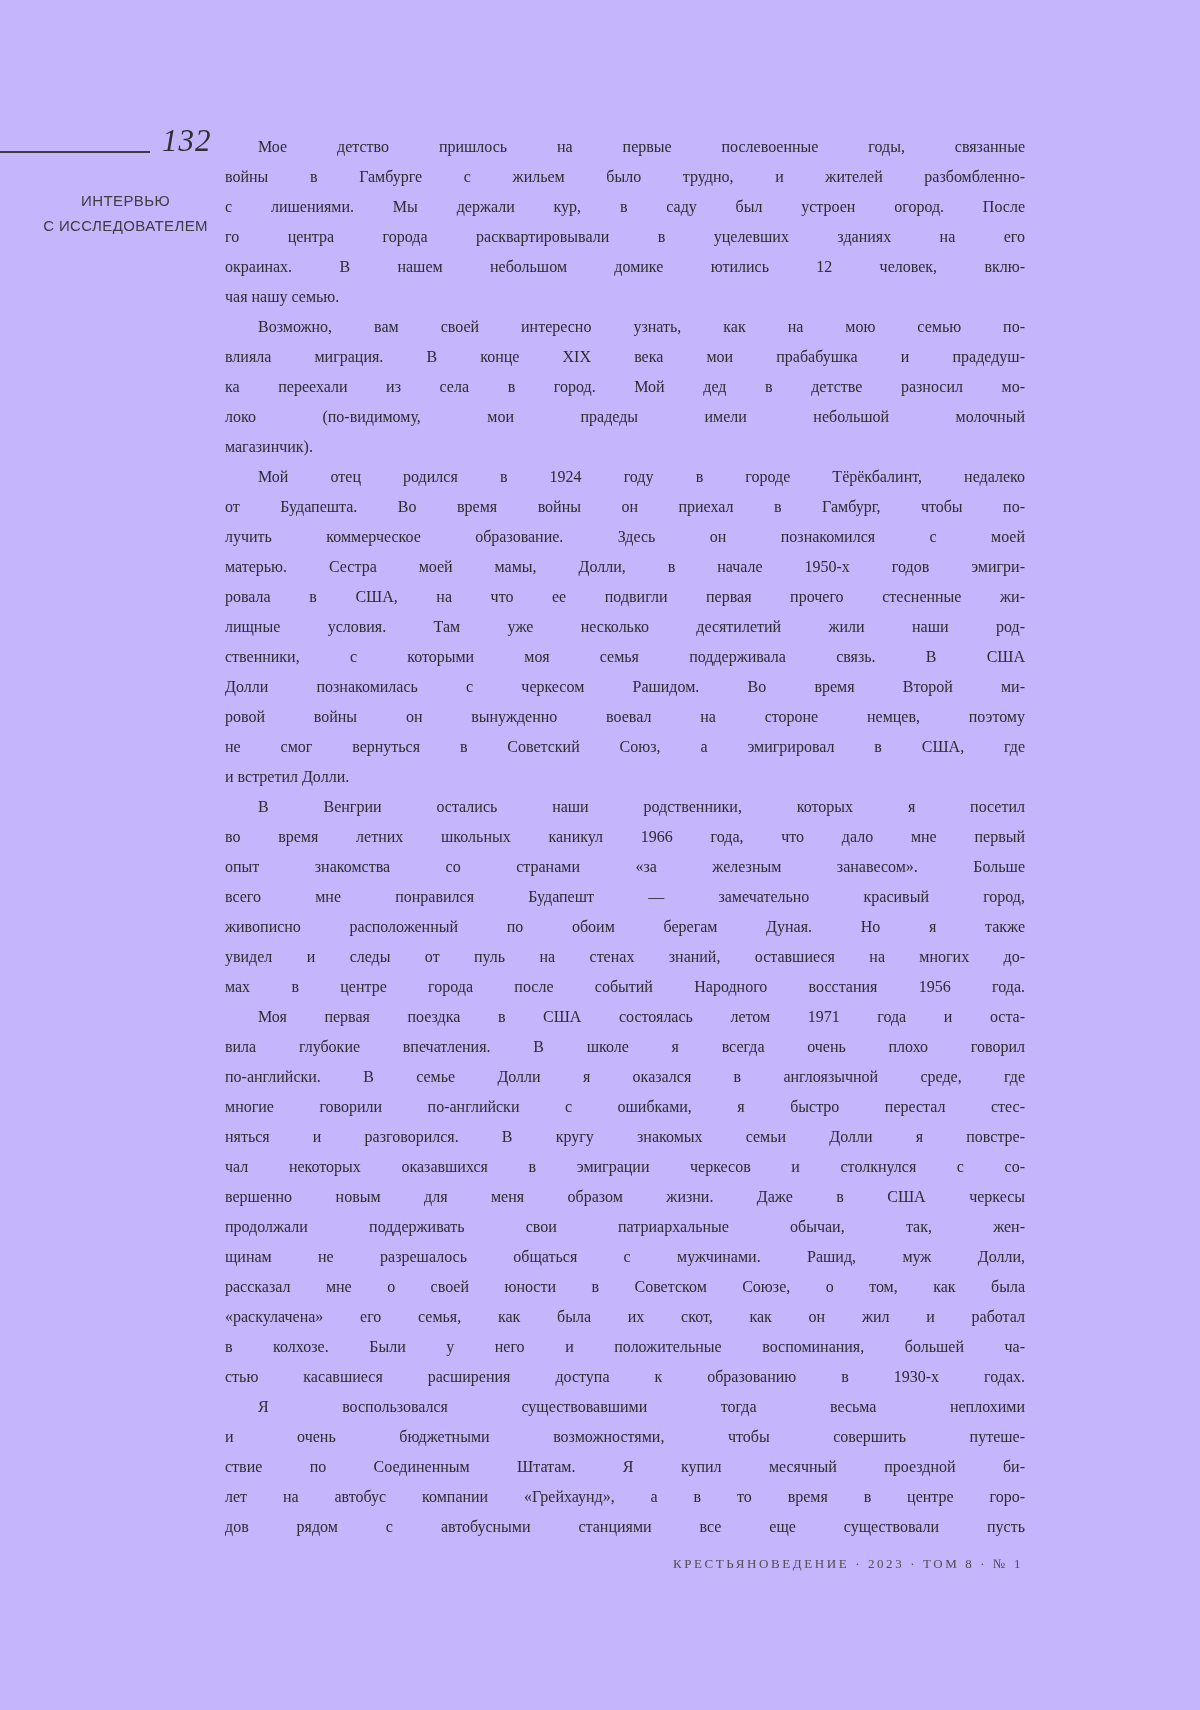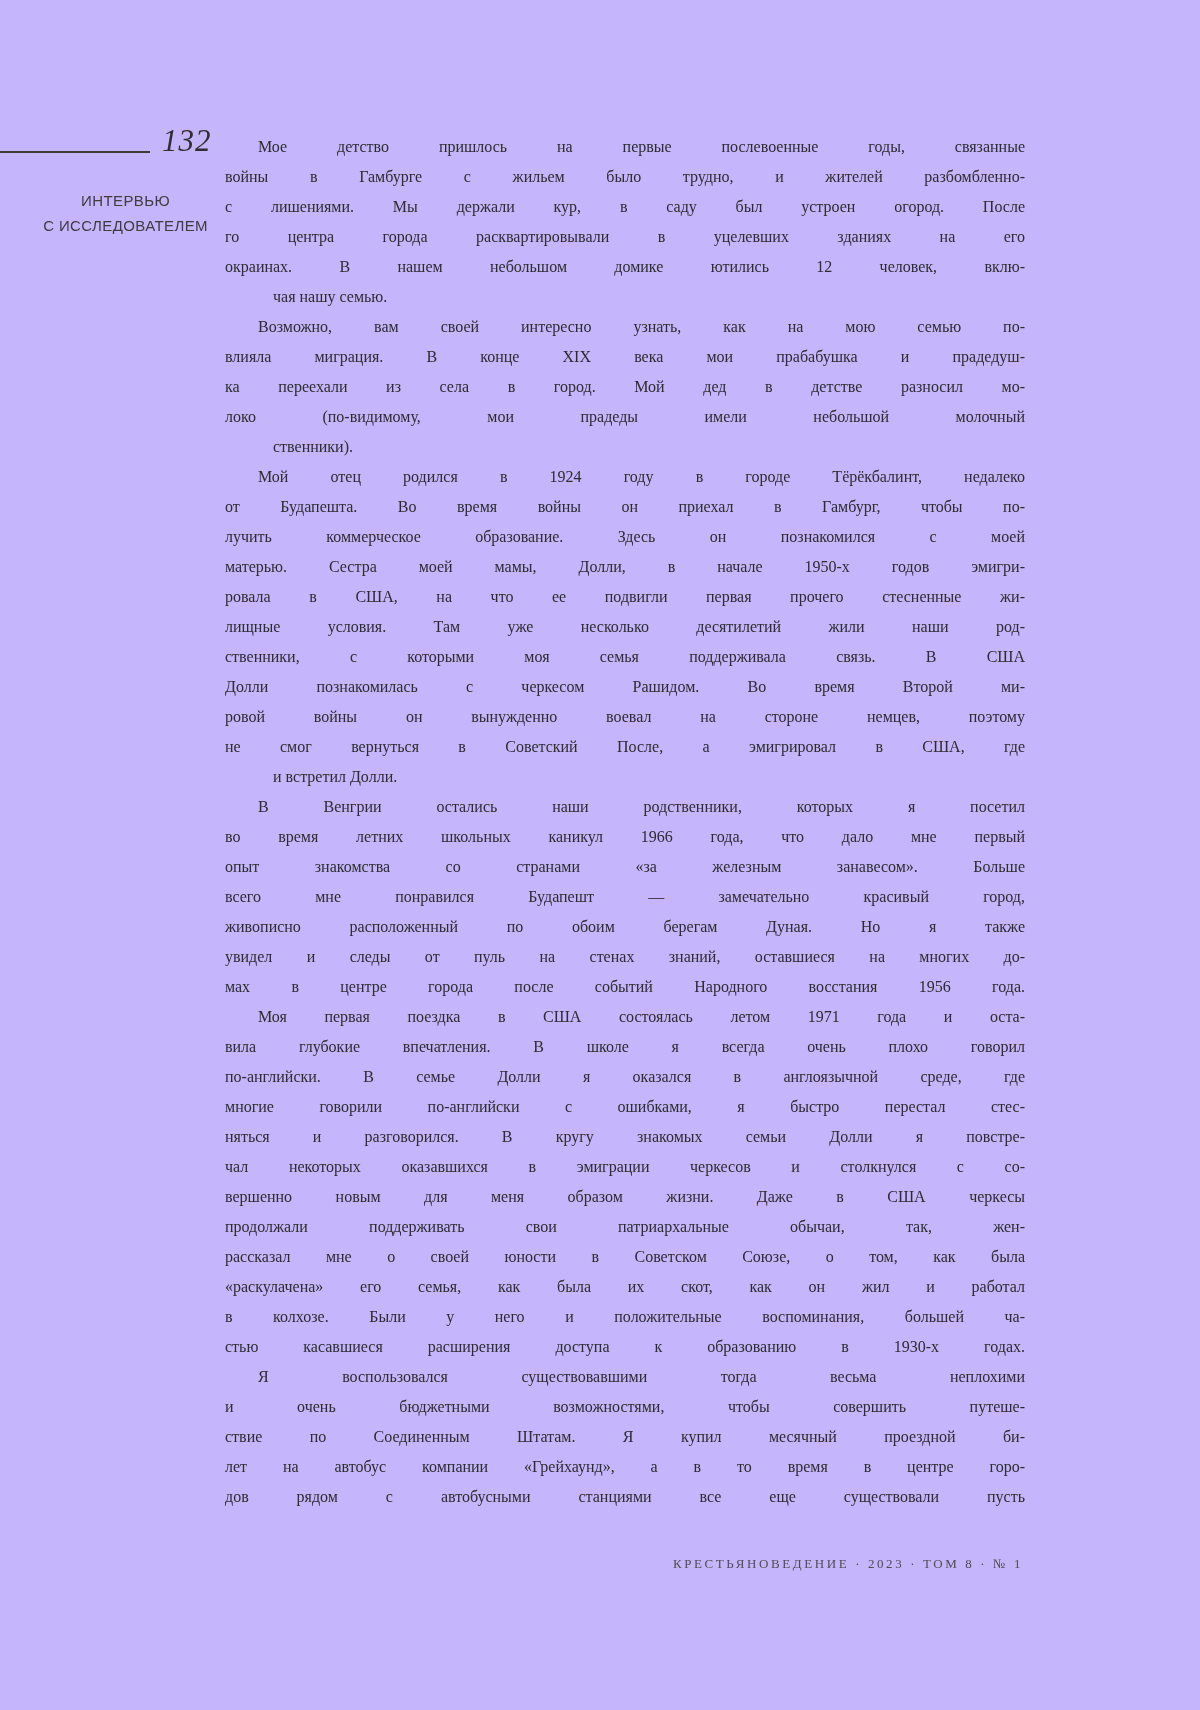--- a/index.html
+++ b/index.html
@@ -42,21 +42,21 @@
     width: 800px;
     font-size: 16px; line-height: 30px;
     color: #2d2d2d;
   }
   .line {
     text-align: justify;
     text-align-last: justify;
     text-justify: inter-word;
   }
   .line.first { text-indent: 33px; }
-  .line.lastleft { text-align-last: left; margin-left: 48px; }
+  .line.lastleft { text-align-last: left; }
   
   .footer {
     position: absolute; right: 177px; top: 1556px;
     font-family: "Liberation Serif", serif;
     font-size: 13px; line-height: 16px;
     letter-spacing: 2.6px;
     color: #4e4e4e;
     white-space: nowrap;
   }
 </style>
@@ -81,53 +81,54 @@
         <div class="line">с лишениями. Мы держали кур, в саду был устроен огород. После</div>
         <div class="line">го центра города расквартировывали в уцелевших зданиях на его</div>
         <div class="line">окраинах. В нашем небольшом домике ютились 12 человек, вклю-</div>
         <div class="line lastleft">чая нашу семью.</div>
       </div>
       <div>
         <div class="line first">Возможно, вам своей интересно узнать, как на мою семью по-</div>
         <div class="line">влияла миграция. В конце XIX века мои прабабушка и прадедуш-</div>
         <div class="line">ка переехали из села в город. Мой дед в детстве разносил мо-</div>
         <div class="line">локо (по-видимому, мои прадеды имели небольшой молочный</div>
-        <div class="line lastleft">ственники).</div>
+        <div class="line lastleft">магазинчик).</div>
       </div>
       <div>
         <div class="line first">Мой отец родился в 1924 году в городе Тёрёкбалинт, недалеко</div>
         <div class="line">от Будапешта. Во время войны он приехал в Гамбург, чтобы по-</div>
         <div class="line">лучить коммерческое образование. Здесь он познакомился с моей</div>
         <div class="line">матерью. Сестра моей мамы, Долли, в начале 1950-х годов эмигри-</div>
         <div class="line">ровала в США, на что ее подвигли первая прочего стесненные жи-</div>
         <div class="line">лищные условия. Там уже несколько десятилетий жили наши род-</div>
         <div class="line">ственники, с которыми моя семья поддерживала связь. В США</div>
         <div class="line">Долли познакомилась с черкесом Рашидом. Во время Второй ми-</div>
         <div class="line">ровой войны он вынужденно воевал на стороне немцев, поэтому</div>
-        <div class="line">не смог вернуться в Советский После, а эмигрировал в США, где</div>
+        <div class="line">не смог вернуться в Советский Союз, а эмигрировал в США, где</div>
         <div class="line lastleft">и встретил Долли.</div>
       </div>
       <div>
         <div class="line first">В Венгрии остались наши родственники, которых я посетил</div>
         <div class="line">во время летних школьных каникул 1966 года, что дало мне первый</div>
         <div class="line">опыт знакомства со странами «за железным занавесом». Больше</div>
         <div class="line">всего мне понравился Будапешт — замечательно красивый город,</div>
         <div class="line">живописно расположенный по обоим берегам Дуная. Но я также</div>
         <div class="line">увидел и следы от пуль на стенах знаний, оставшиеся на многих до-</div>
         <div class="line">мах в центре города после событий Народного восстания 1956 года.</div>
       </div>
       <div>
         <div class="line first">Моя первая поездка в США состоялась летом 1971 года и оста-</div>
         <div class="line">вила глубокие впечатления. В школе я всегда очень плохо говорил</div>
         <div class="line">по-английски. В семье Долли я оказался в англоязычной среде, где</div>
         <div class="line">многие говорили по-английски с ошибками, я быстро перестал стес-</div>
         <div class="line">няться и разговорился. В кругу знакомых семьи Долли я повстре-</div>
         <div class="line">чал некоторых оказавшихся в эмиграции черкесов и столкнулся с со-</div>
         <div class="line">вершенно новым для меня образом жизни. Даже в США черкесы</div>
         <div class="line">продолжали поддерживать свои патриархальные обычаи, так, жен-</div>
+        <div class="line">щинам не разрешалось общаться с мужчинами. Рашид, муж Долли,</div>
         <div class="line">рассказал мне о своей юности в Советском Союзе, о том, как была</div>
         <div class="line">«раскулачена» его семья, как была их скот, как он жил и работал</div>
         <div class="line">в колхозе. Были у него и положительные воспоминания, большей ча-</div>
         <div class="line">стью касавшиеся расширения доступа к образованию в 1930-х годах.</div>
       </div>
       <div>
         <div class="line first">Я воспользовался существовавшими тогда весьма неплохими</div>
         <div class="line">и очень бюджетными возможностями, чтобы совершить путеше-</div>
         <div class="line">ствие по Соединенным Штатам. Я купил месячный проездной би-</div>
         <div class="line">лет на автобус компании «Грейхаунд», а в то время в центре горо-</div>

